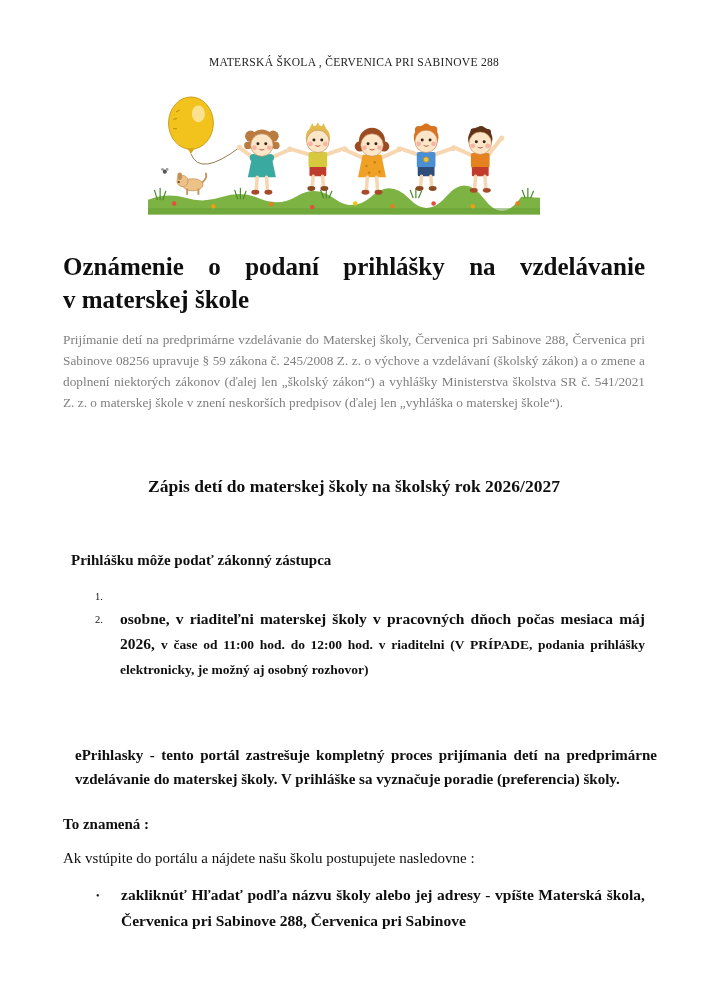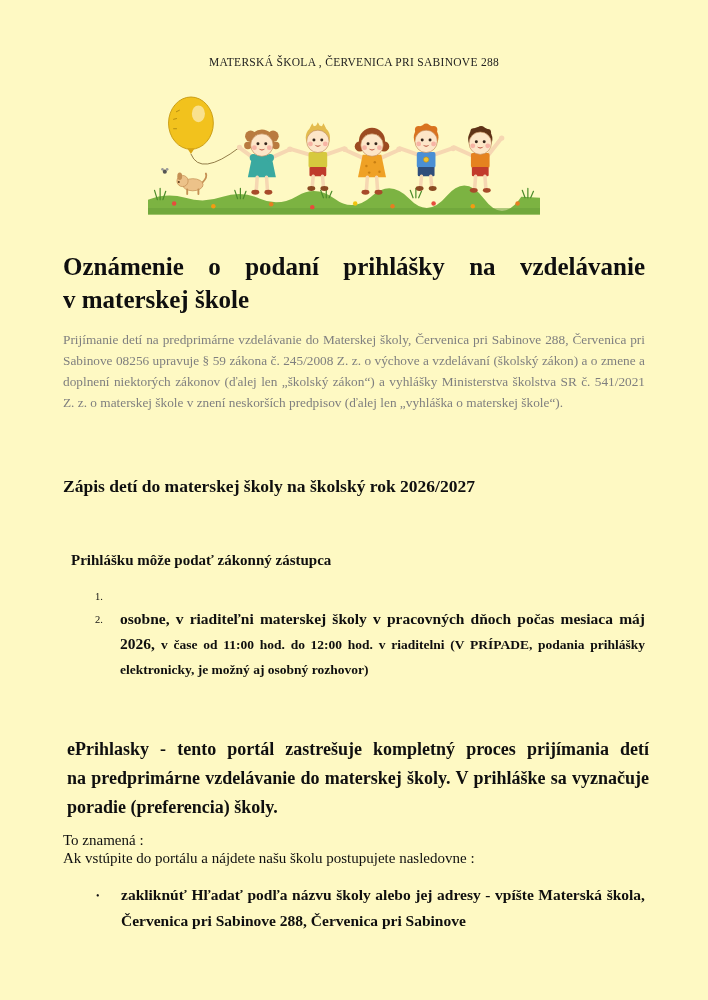--- a/index.html
+++ b/index.html
@@ -1,53 +1,53 @@
 <!DOCTYPE html>
 <html><head>
 <meta charset="utf-8">
 <style>
   html,body { margin:0; padding:0; background:#e8e8e8; }
   .page {
     position:relative; width:708px; height:1000px; margin:0 auto;
-    background:#fef9c3; overflow:hidden;
+    background:#ffffff; overflow:hidden;
     font-family:"Liberation Serif","DejaVu Serif",serif; color:#1a1a1a;
   }
   .doc-header {
     position:absolute; top:56px; left:63px; width:582px;
     text-align:center; font-size:11.5px; letter-spacing:.3px; color:#222;
   }
   .illustration { position:absolute; top:90px; left:148px; width:392px; height:126px; }
   .illustration svg { width:100%; height:100%; display:block; }
   .doc-title {
     position:absolute; top:250px; left:63px; width:582px; margin:0;
     font-size:25px; font-weight:bold; line-height:1.32; text-align:justify; color:#0f0f0f;
   }
   .intro {
     position:absolute; top:329px; left:63px; width:582px; margin:0;
     font-size:13.3px; line-height:1.58; text-align:justify; color:#7f7f7f;
   }
   .notice {
     position:absolute; top:472px; left:63px; width:582px;
-    text-align:left; font-weight:bold; font-size:17.5px; line-height:1.6; color:#0f0f0f;
+    text-align:center; font-weight:bold; font-size:17.5px; line-height:1.6; color:#0f0f0f;
   }
   .who {
     position:absolute; top:552px; left:71px; width:574px;
     font-weight:bold; font-size:15px; color:#0f0f0f;
   }
   .num-list { position:absolute; top:584px; left:63px; width:582px; }
   .num-item { display:flex; margin-bottom:5px; }
   .num-marker { flex:0 0 25px; padding-left:32px; padding-top:7px; font-size:10.5px; color:#111; }
   .num-body { flex:1; font-weight:bold; font-size:15.5px; line-height:1.6; text-align:justify; color:#0f0f0f; }
   .num-sub-line { font-size:14px; }
   .small-inline { font-size:13.5px; }
   .eprihlasky {
-    position:absolute; top:731px; left:63px; width:582px; margin:4px;
-    font-weight:bold; font-size:18px; line-height:1.62; text-align:justify; color:#0f0f0f;
-  }
-  .to-znamena { position:absolute; top:816px; left:63px; font-weight:normal; font-size:15px; color:#0f0f0f;margin-top:16px; }
+    position:absolute; top:731px; left:63px; width:582px; margin:12px;
+    font-weight:bold; font-size:15px; line-height:1.62; text-align:justify; color:#0f0f0f;
+  }
+  .to-znamena { position:absolute; top:816px; left:63px; font-weight:bold; font-size:15px; color:#0f0f0f; }
   .ak-vstupite { position:absolute; top:850px; left:63px; width:582px; font-weight:normal; font-size:15px; color:#0f0f0f; }
   .bullet-list { position:absolute; top:882px; left:63px; width:582px; }
   .bullet-item { display:flex; }
   .bullet-marker { flex:0 0 25px; padding-left:33px; padding-top:8px; font-size:10px; color:#111; }
   .bullet-body { flex:1; font-weight:bold; font-size:15.5px; line-height:1.68; text-align:justify; color:#0f0f0f; }
 </style>
 </head>
 <body>
 
 <div class="page">

